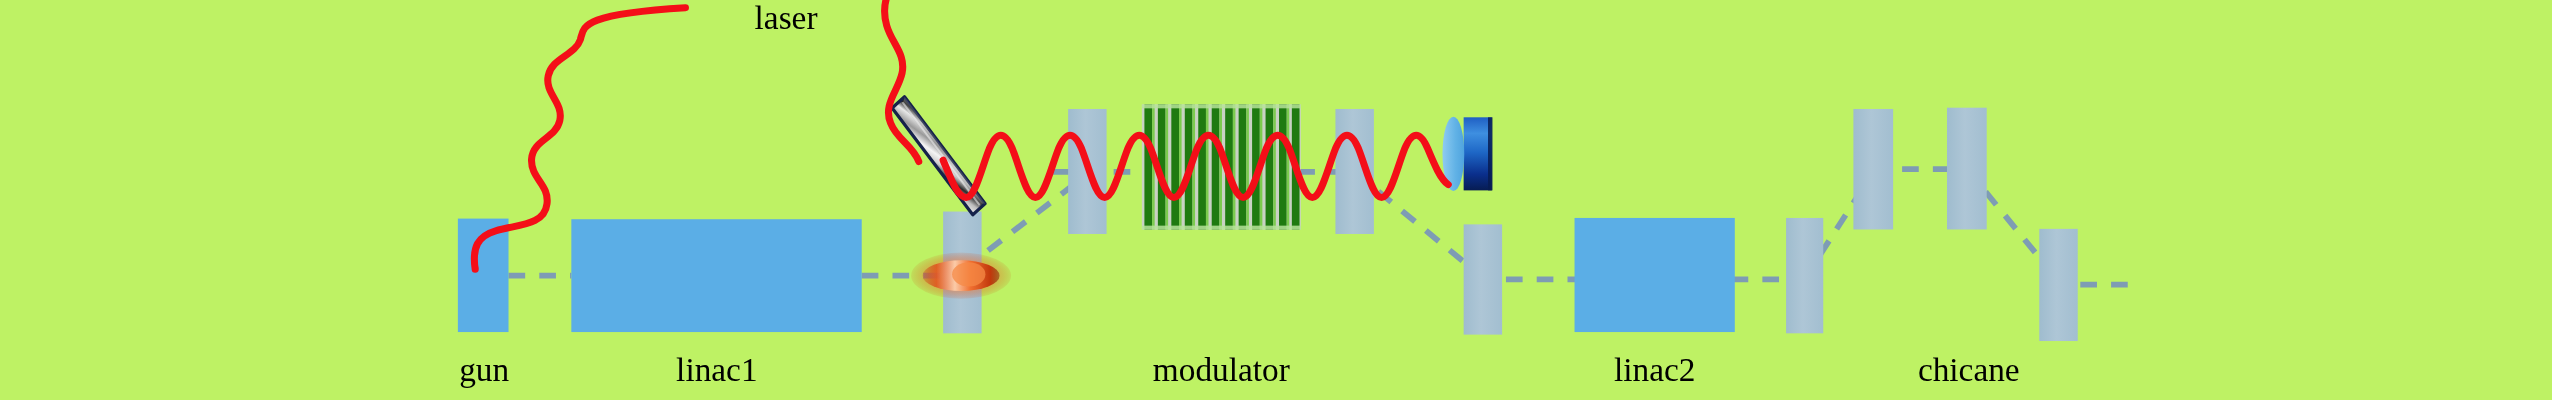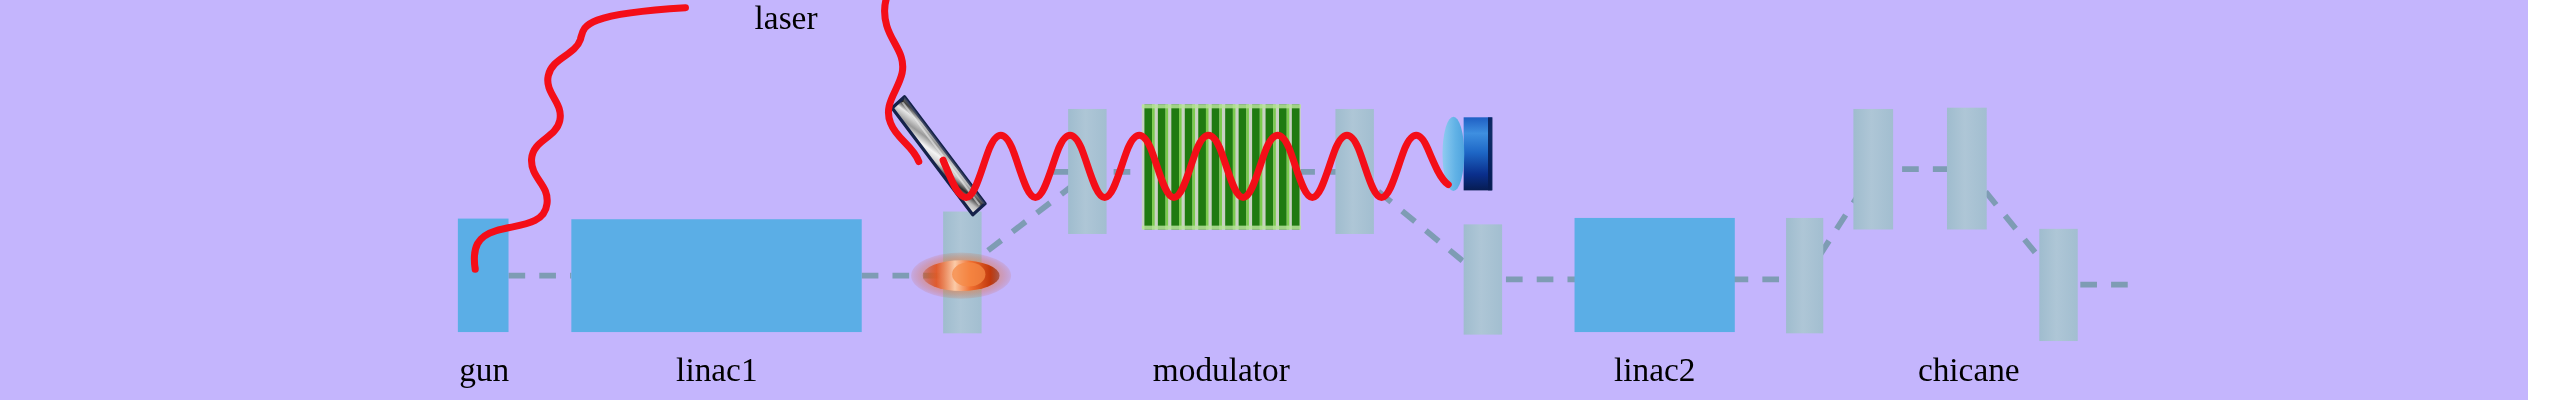--- a/index.html
+++ b/index.html
@@ -8,22 +8,23 @@
     padding: 0;
     background: #ffffff;
   }
   body {
     font-family: "Liberation Serif", "DejaVu Serif", serif;
   }
   #figure-root {
     position: relative;
     width: 2528px;
     height: 400px;
-    background: #c4b5fd;
+    background: #bef264;
     overflow: hidden;
+    padding-left: 24px;
   }
   #schematic-svg {
     position: absolute;
     left: 0;
     top: 0;
     width: 2576px;
     height: 400px;
     display: block;
   }
   .component-label {

